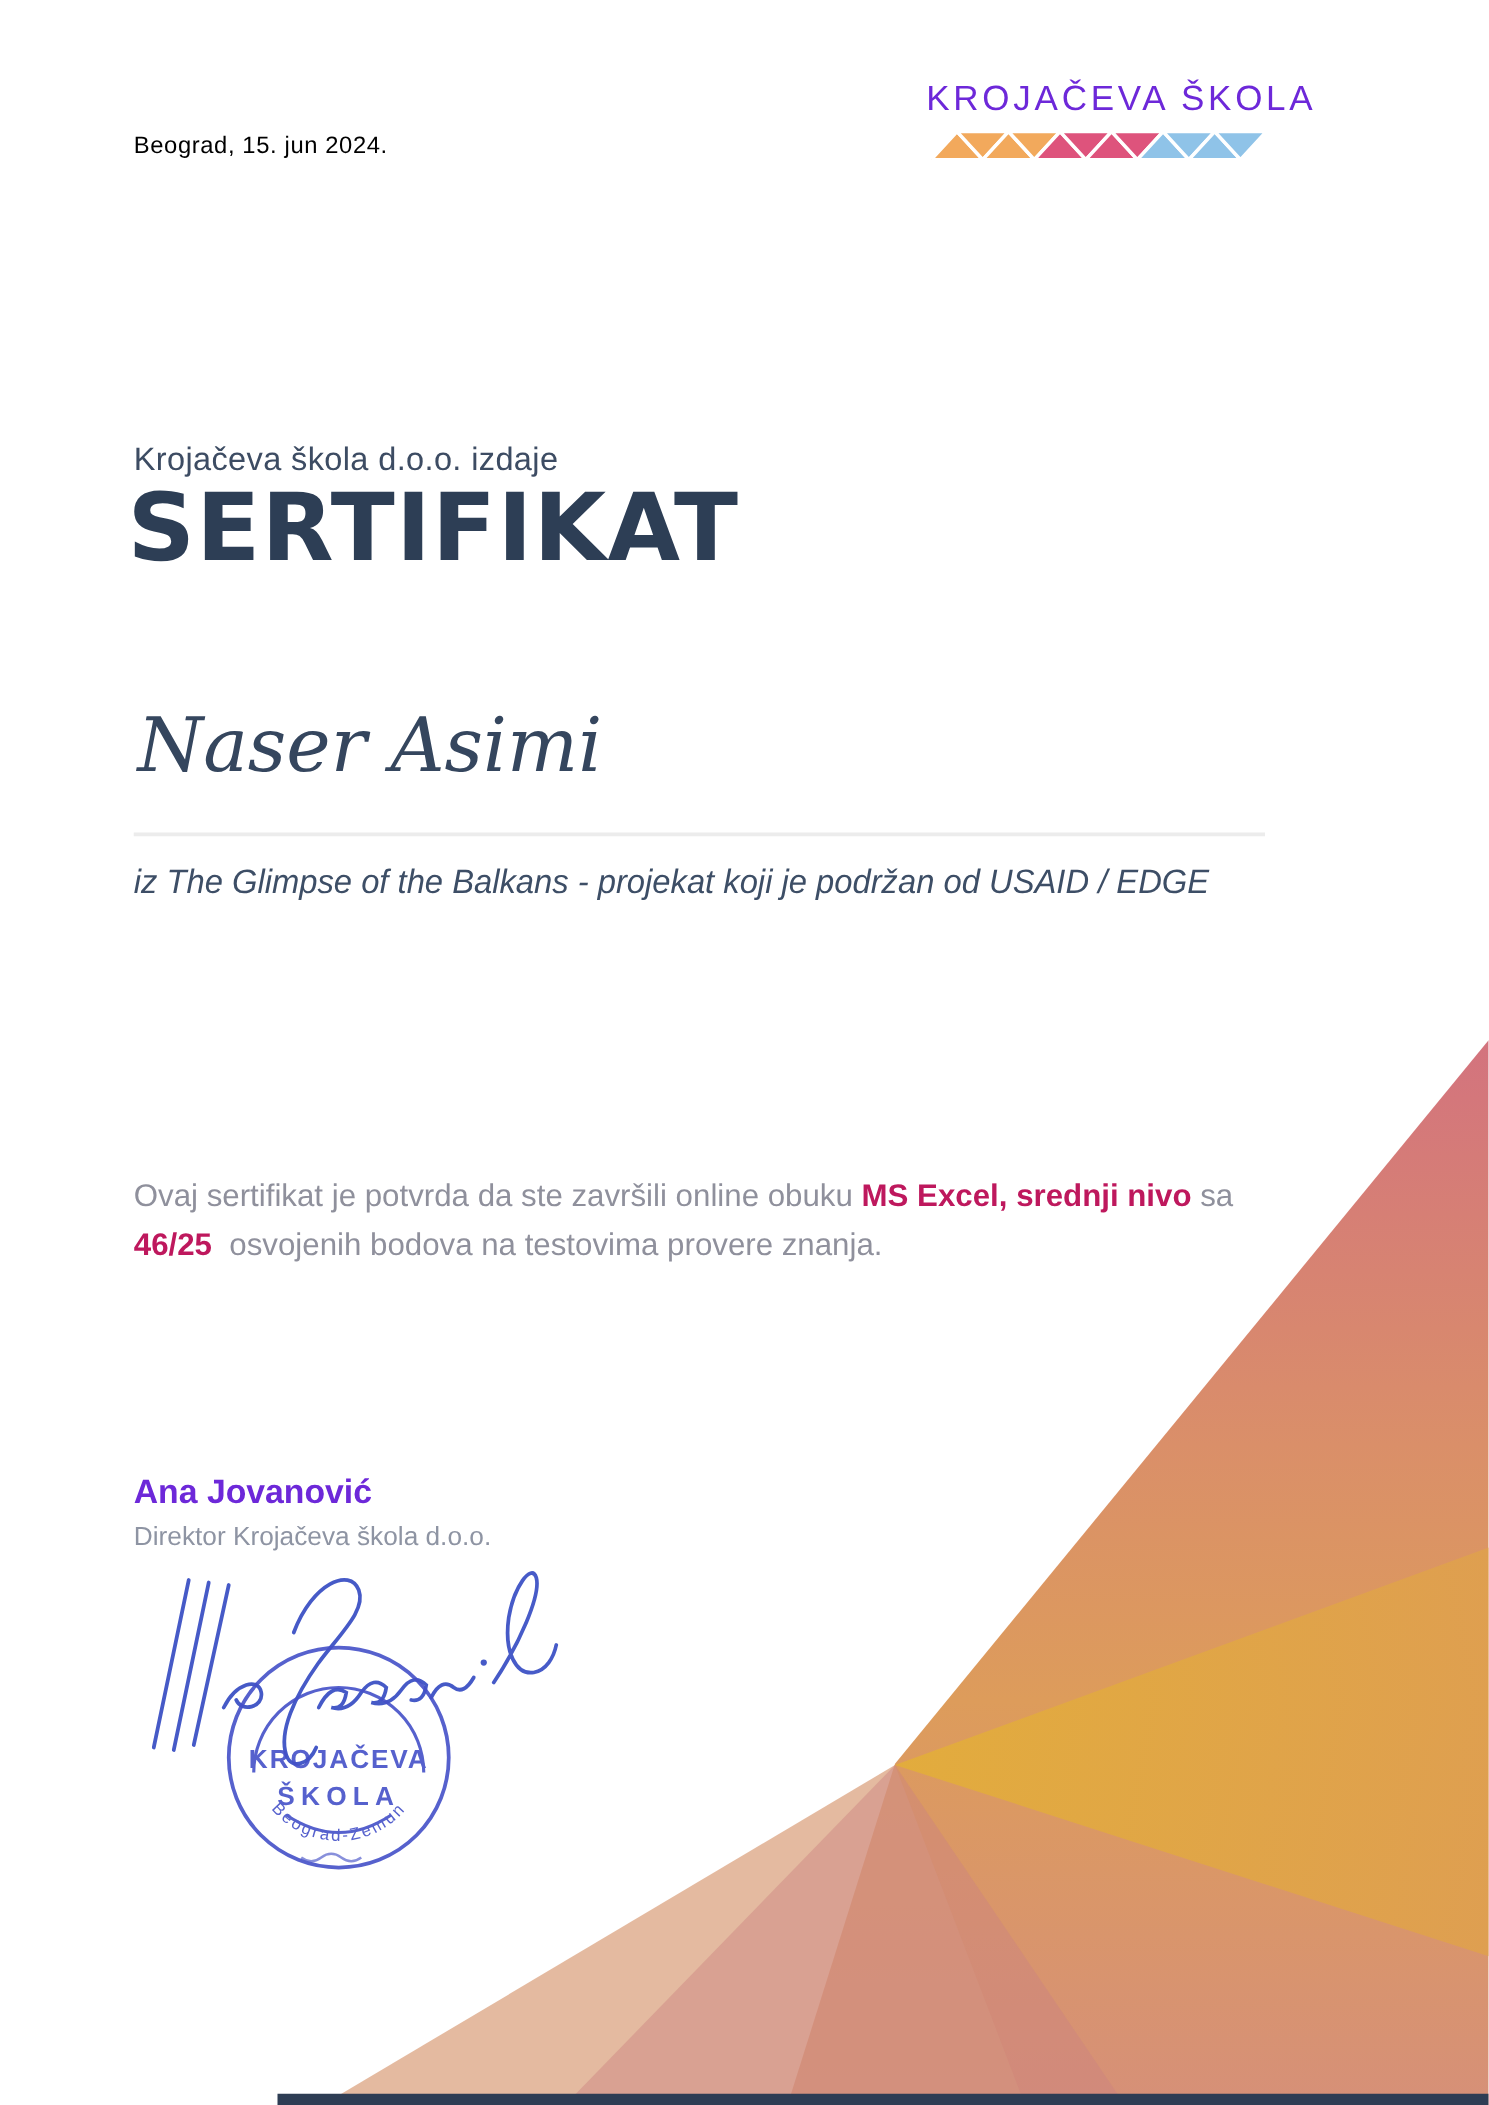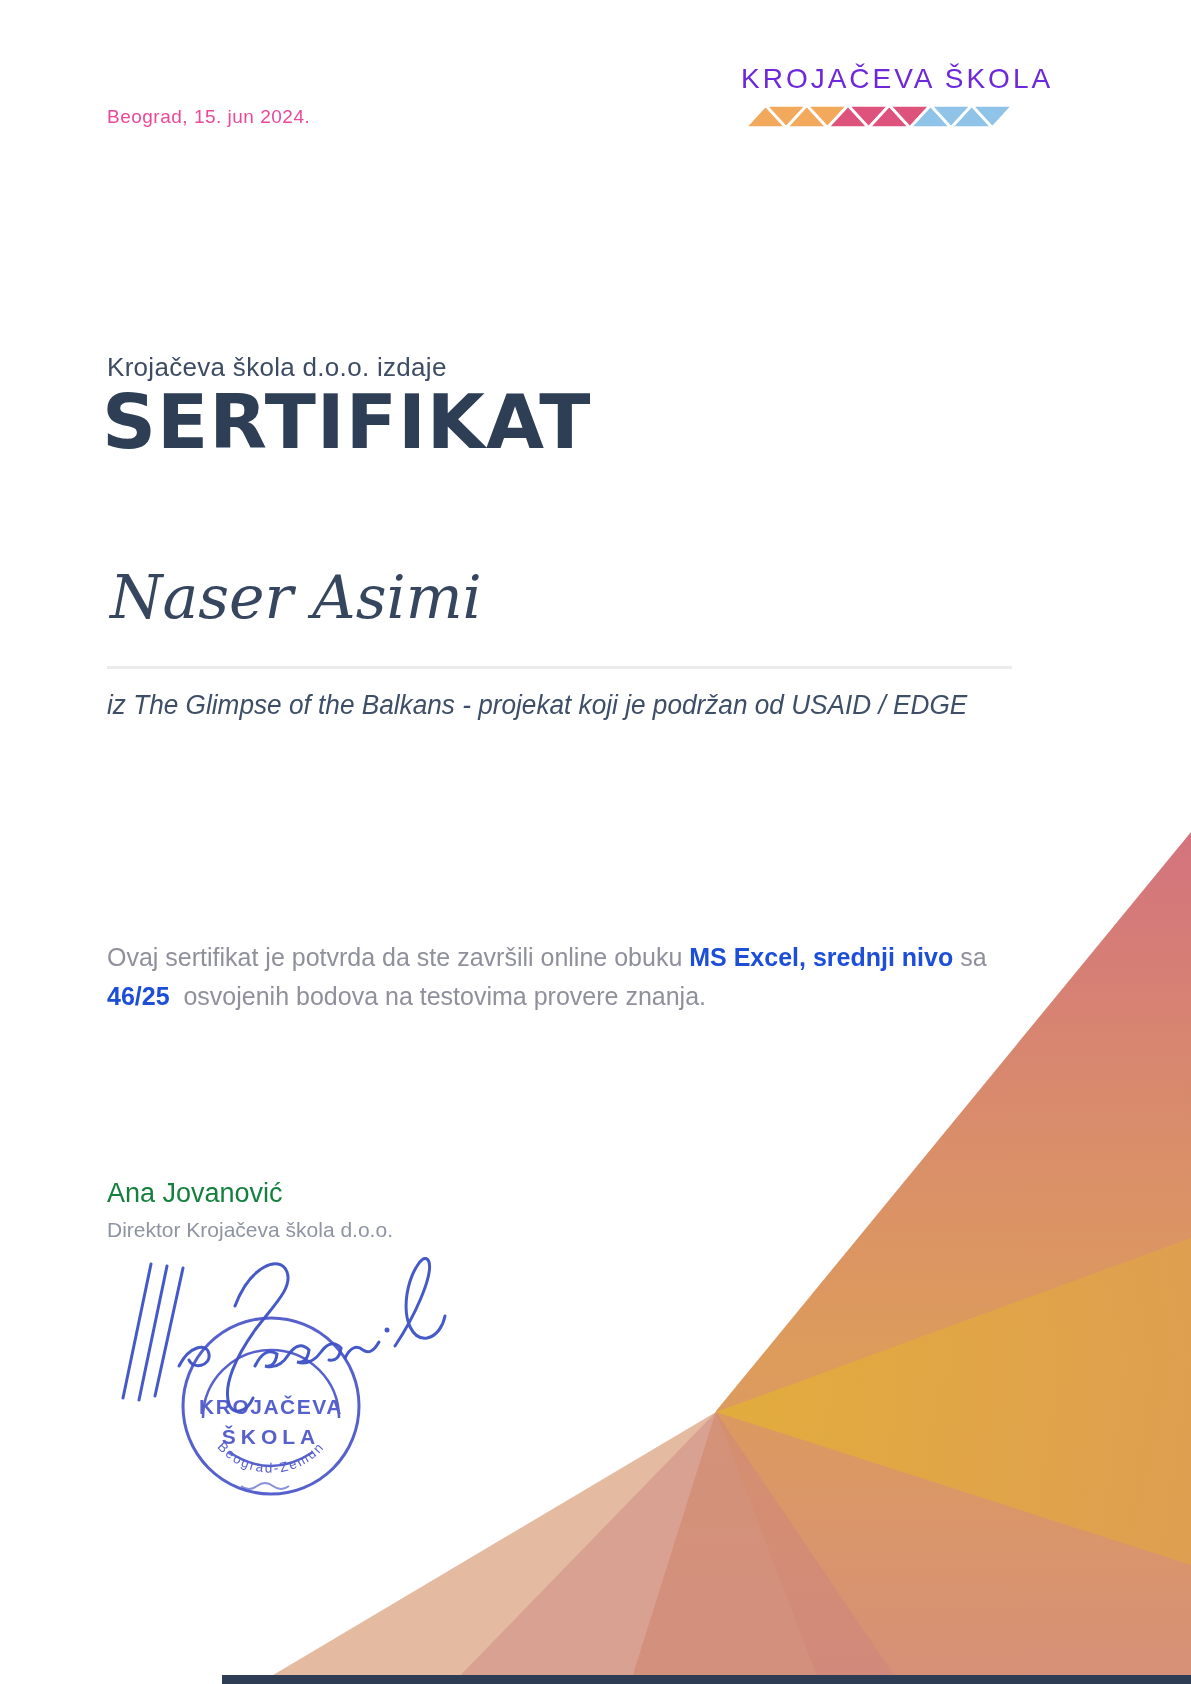--- a/index.html
+++ b/index.html
@@ -1,21 +1,21 @@
 <!DOCTYPE html>
 <html><head>
 <meta charset="utf-8">
 <style>
   html,body{margin:0;padding:0;background:#ffffff;}
   #page{
     position:relative;width:1191px;height:1684px;overflow:hidden;background:#ffffff;
     font-family:"Liberation Sans",sans-serif;
   }
   .layer{position:absolute;}
-  .date-line{left:107px;top:106px;font-size:19px;letter-spacing:.5px;color:#ec4899;}
+  .date-line{left:107px;top:106px;font-size:19px;letter-spacing:.5px;color:#000000;}
   .logo-text{left:741px;top:63px;font-size:28px;letter-spacing:3px;color:#6d28d9;font-weight:400;white-space:nowrap;}
   .logo-tris{left:745px;top:103px;}
   .issuer-line{left:107px;top:352px;font-size:26px;color:#3D4C63;letter-spacing:.3px;}
   .cert-title{
     left:102px;top:378px;font-size:75px;font-weight:900;color:#2D3E55;letter-spacing:1px;
     font-family:"DejaVu Sans","Liberation Sans",sans-serif;
   }
   .recipient-name{
     left:110px;top:562px;font-size:60px;color:#35465E;
     font-family:"DejaVu Serif",serif;font-style:italic;
@@ -23,22 +23,22 @@
   .name-rule{left:107px;top:666px;width:905px;height:3px;background:#ECECEC;}
   .recipient-subtitle{
     left:107px;top:690px;font-size:27px;font-style:italic;color:#3D4E66;white-space:nowrap;
     transform:scaleX(.97);transform-origin:left;
   }
   .congrats-heading{left:106px;top:860px;font-size:42px;color:#35465E;letter-spacing:1px;font-weight:400;}
   .congrats-paragraph{
     left:107px;top:938px;width:880px;font-size:25px;line-height:39px;color:#8F909C;
     white-space:pre-wrap;margin:0;
   }
-  .congrats-paragraph strong{color:#1d4ed8;font-weight:bold;}
-  .signer-name{left:107px;top:1178px;font-size:27px;color:#15803d;}
+  .congrats-paragraph strong{color:#be185d;font-weight:bold;}
+  .signer-name{left:107px;top:1178px;font-size:27px;color:#6d28d9;font-weight:bold;}
   .signer-title{left:107px;top:1218px;font-size:21px;color:#8E94A3;text-align:center;}
   .signature-svg{left:95px;top:1246px;}
   .stamp-svg{left:179px;top:1314px;opacity:.9;}
   .decor-svg{left:0;top:0;z-index:0;}
   .content{position:absolute;inset:0;z-index:1;}
   .stamp-word{font-family:"Liberation Sans",sans-serif;font-weight:bold;fill:#4450C8;}
 </style>
 </head>
 <body>
 

